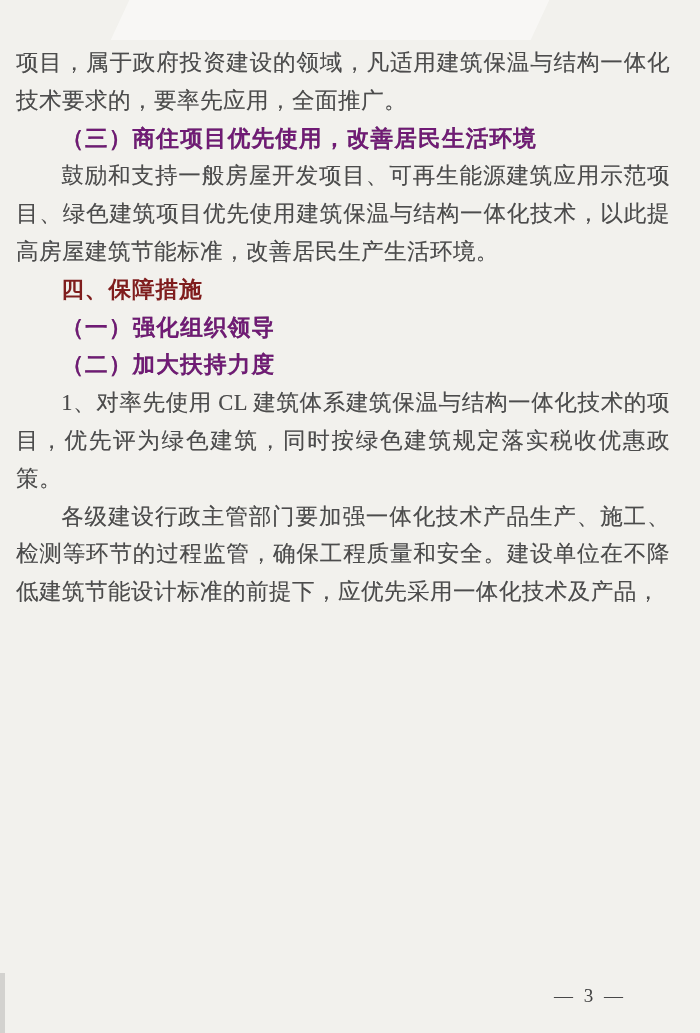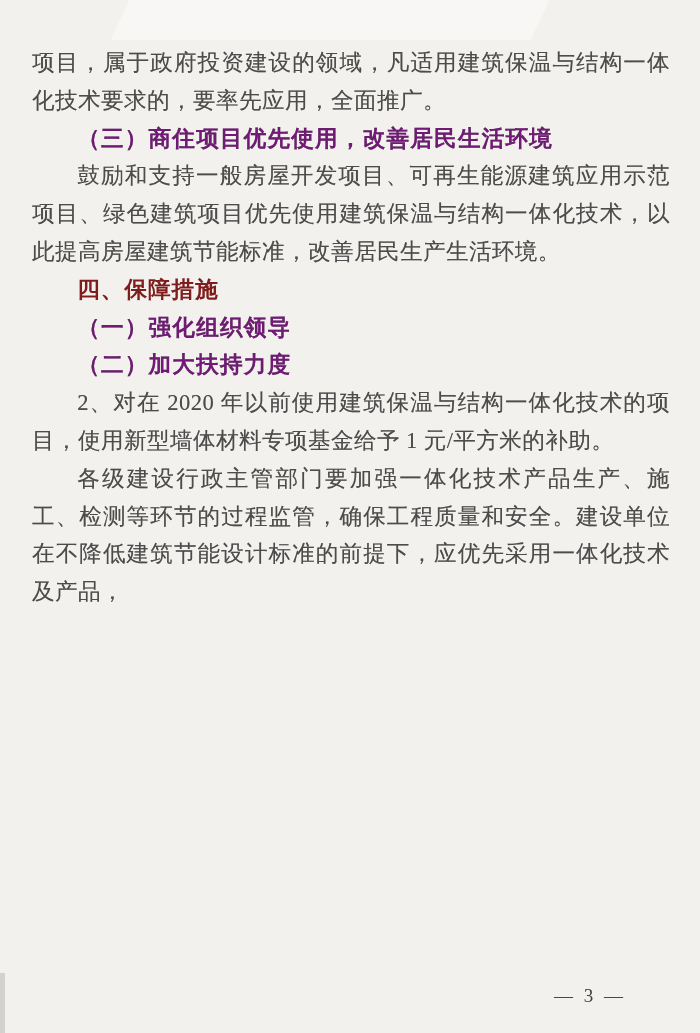--- a/index.html
+++ b/index.html
@@ -11,21 +11,21 @@
     height: 1033px;
     overflow: hidden;
     background: #e9e8e4;
     font-family: "Liberation Serif", "DejaVu Serif", serif;
   }
   .scan-page {
     position: relative;
     width: 700px;
     height: 1033px;
     box-sizing: border-box;
-    padding: 44px 30px 0 32px;
+    padding: 44px 30px 0 16px;
     background: linear-gradient(180deg, #f4f3ef 0%, #f2f1ed 55%, #eeedе9 85%, #ecebe7 100%);
     background-color: #f2f1ed;
   }
   
   .scan-artifact-band {
     position: absolute;
     top: 0; left: 120px;
     width: 420px; height: 40px;
     background: rgba(255,255,255,0.45);
     transform: skewX(-25deg);
@@ -85,19 +85,19 @@
   <div class="scan-artifact-band"></div>
   <div class="scan-artifact-edge"></div>
 
   <div class="doc-text">
     <p>项目，属于政府投资建设的领域，凡适用建筑保温与结构一体化技术要求的，要率先应用，全面推广。</p>
     <p class="h2">（三）商住项目优先使用，改善居民生活环境</p>
     <p class="indent">鼓励和支持一般房屋开发项目、可再生能源建筑应用示范项目、绿色建筑项目优先使用建筑保温与结构一体化技术，以此提高房屋建筑节能标准，改善居民生产生活环境。</p>
     <p class="h1">四、保障措施</p>
     <p class="h2">（一）强化组织领导</p>
     <p class="h2">（二）加大扶持力度</p>
-    <p class="indent">2、对在 2020 年以前使用建筑保温与结构一体化技术的项目，使用新型墙体材料专项基金给予 1 元/平方米的补助。</p>
+    <p class="indent">1、对率先使用 CL 建筑体系建筑保温与结构一体化技术的项目，优先评为绿色建筑，同时按绿色建筑规定落实税收优惠政策。</p>
     <p class="indent">各级建设行政主管部门要加强一体化技术产品生产、施工、检测等环节的过程监管，确保工程质量和安全。建设单位在不降低建筑节能设计标准的前提下，应优先采用一体化技术及产品，</p>
   </div>
 
   <div class="page-footer">— 3 —</div>
 
 </div>
 
 </body></html>

